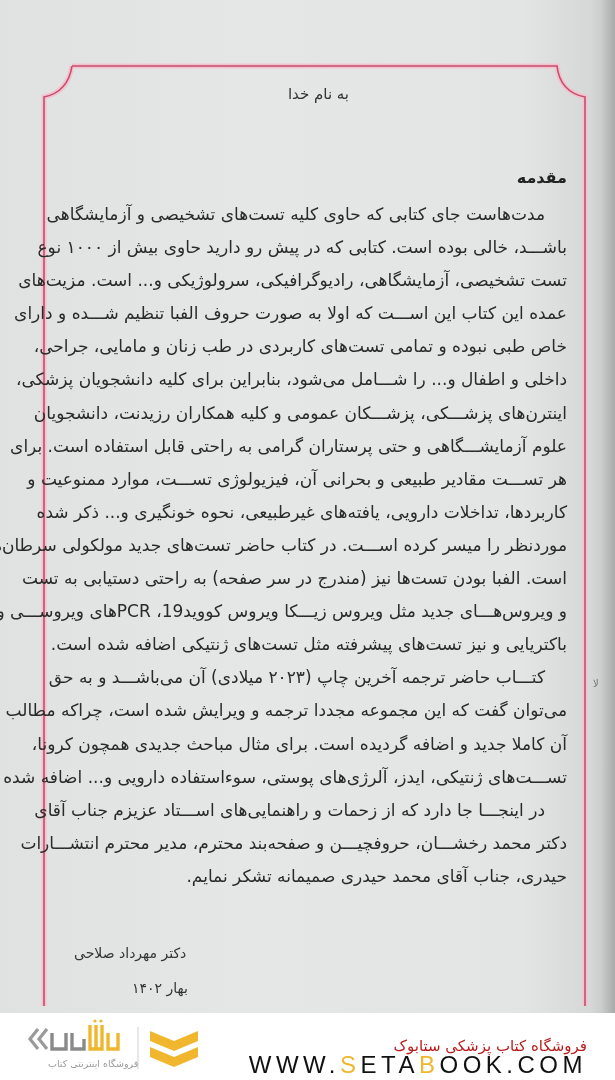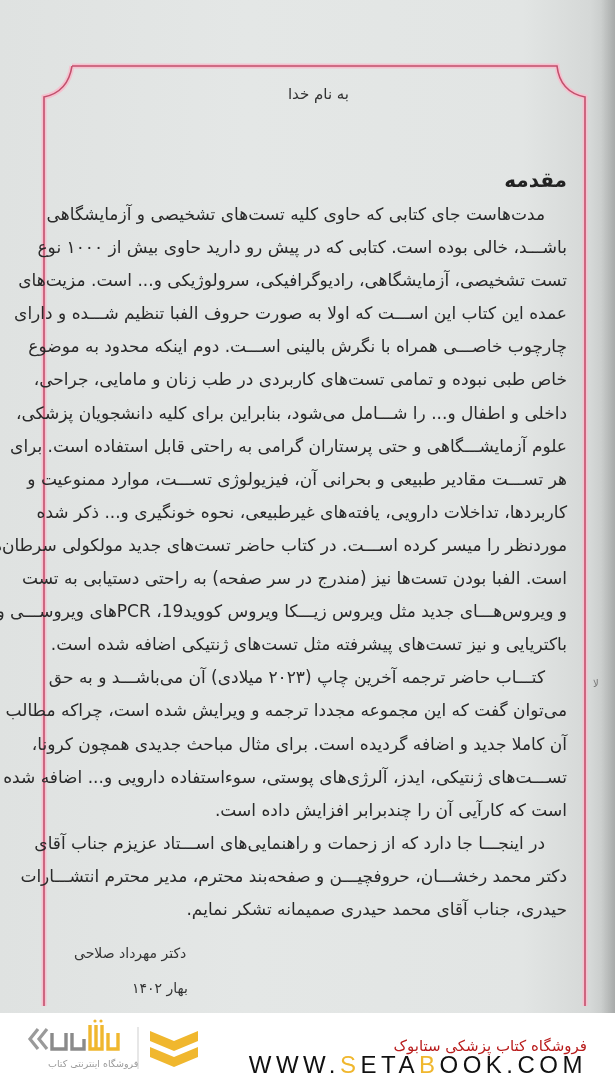--- a/index.html
+++ b/index.html
@@ -21,21 +21,21 @@
   .page-content {
     position: absolute; left: 62px; top: 70px; width: 505px; height: 930px;
     direction: rtl; color: #2a2a2a;
   }
   .header-title {
     position: absolute; top: 15px; left: 8px; right: 0; text-align: center;
     font-size: 15px; color: #333;
   }
   .section-title {
     position: absolute; top: 98px; right: 0;
-    font-size: 20px; font-weight: bold; color: #222;
+    font-size: 16px; font-weight: bold; color: #222;
   }
   .body-text {
     position: absolute; top: 128px; right: 0; width: 495px;
     font-size: 17px; line-height: 33.1px; text-align: justify;
   }
   .body-text .line { display: block; white-space: nowrap; text-align-last: justify; }
   .body-text .line.last { text-align-last: right; }
   .body-text .line.indent { padding-right: 22px; }
   .signature {
     position: absolute; top: 875px; left: 12px;
@@ -78,36 +78,35 @@
 
   <div class="page-content">
     <div class="header-title">به نام خدا</div>
     <div class="section-title">مقدمه</div>
 
     <div class="body-text">
       <span class="line indent">مدت‌هاست جای کتابی که حاوی کلیه تست‌های تشخیصی و آزمایشگاهی</span>
       <span class="line">باشـــد، خالی بوده است. کتابی که در پیش رو دارید حاوی بیش از ۱۰۰۰ نوع</span>
       <span class="line">تست تشخیصی، آزمایشگاهی، رادیوگرافیکی، سرولوژیکی و... است. مزیت‌های</span>
       <span class="line">عمده این کتاب این اســـت که اولا به صورت حروف الفبا تنظیم شـــده و دارای</span>
-      <span class="line">چارچوب خاصـــی همراه با نگرش بالینی اســـت. دوم اینکه محدود به موضوع</span>
       <span class="line">خاص طبی نبوده و تمامی تست‌های کاربردی در طب زنان و مامایی، جراحی،</span>
       <span class="line">داخلی و اطفال و... را شـــامل می‌شود، بنابراین برای کلیه دانشجویان پزشکی،</span>
+      <span class="line">اینترن‌های پزشـــکی، پزشـــکان عمومی و کلیه همکاران رزیدنت، دانشجویان</span>
       <span class="line">علوم آزمایشـــگاهی و حتی پرستاران گرامی به راحتی قابل استفاده است. برای</span>
       <span class="line">هر تســـت مقادیر طبیعی و بحرانی آن، فیزیولوژی تســـت، موارد ممنوعیت و</span>
       <span class="line">کاربردها، تداخلات دارویی، یافته‌های غیرطبیعی، نحوه خونگیری و... ذکر شده</span>
       <span class="line">موردنظر را میسر کرده اســـت. در کتاب حاضر تست‌های جدید مولکولی سرطان‌ها</span>
       <span class="line">است. الفبا بودن تست‌ها نیز (مندرج در سر صفحه) به راحتی دستیابی به تست</span>
       <span class="line">و ویروس‌هـــای جدید مثل ویروس زیـــکا ویروس کووید19، PCRهای ویروســـی و</span>
       <span class="line last">باکتریایی و نیز تست‌های پیشرفته مثل تست‌های ژنتیکی اضافه شده است.</span>
 
       <span class="line indent">کتـــاب حاضر ترجمه آخرین چاپ (۲۰۲۳ میلادی) آن می‌باشـــد و به حق</span>
       <span class="line">می‌توان گفت که این مجموعه مجددا ترجمه و ویرایش شده است، چراکه مطالب</span>
       <span class="line">آن کاملا جدید و اضافه گردیده است. برای مثال مباحث جدیدی همچون کرونا،</span>
       <span class="line">تســـت‌های ژنتیکی، ایدز، آلرژی‌های پوستی، سوءاستفاده دارویی و... اضافه شده</span>
-      <span class="line last">است که کارآیی آن را چندبرابر افزایش داده است.</span>
 
       <span class="line indent">در اینجـــا جا دارد که از زحمات و راهنمایی‌های اســـتاد عزیزم جناب آقای</span>
       <span class="line">دکتر محمد رخشـــان، حروفچیـــن و صفحه‌بند محترم، مدیر محترم انتشـــارات</span>
       <span class="line last">حیدری، جناب آقای محمد حیدری صمیمانه تشکر نمایم.</span>
     </div>
 
     <div class="signature">دکتر مهرداد صلاحی</div>
     <div class="sig-date">بهار ۱۴۰۲</div>
   </div>
 

